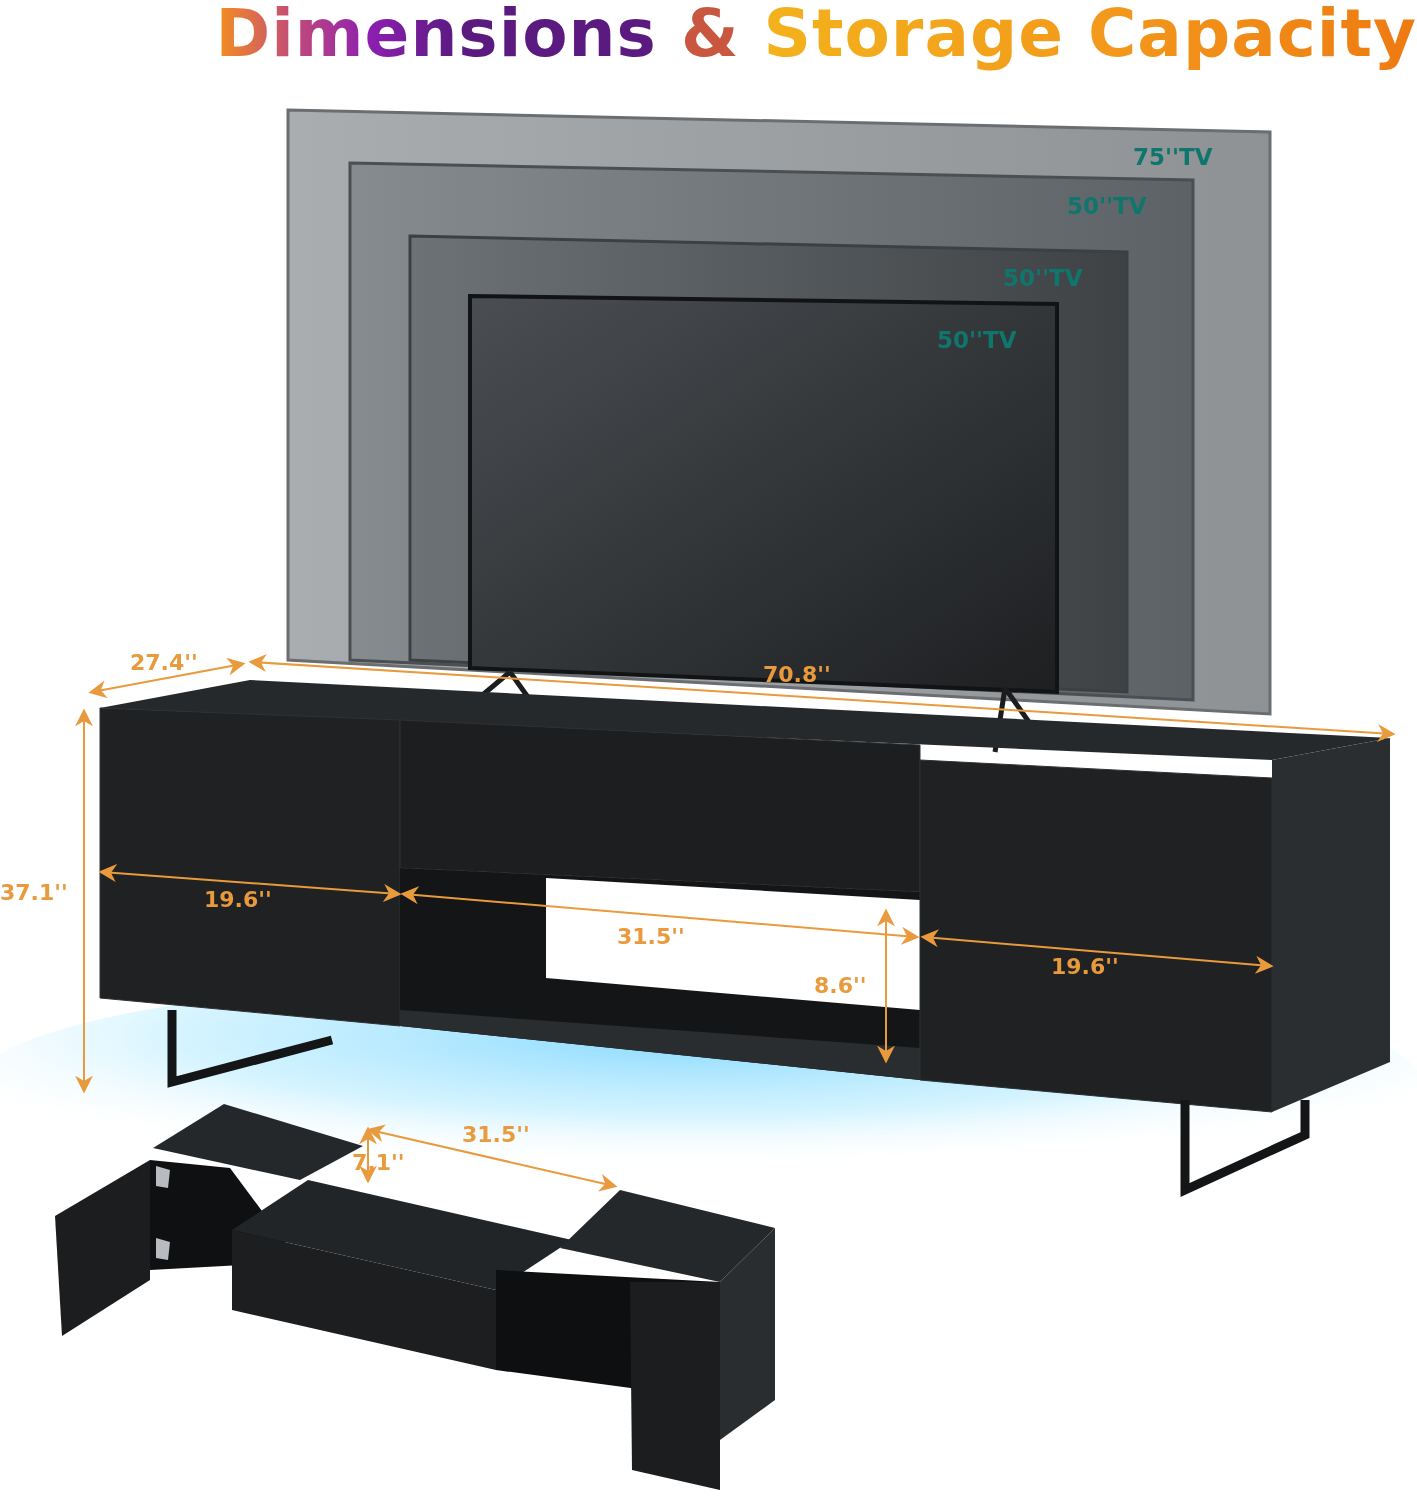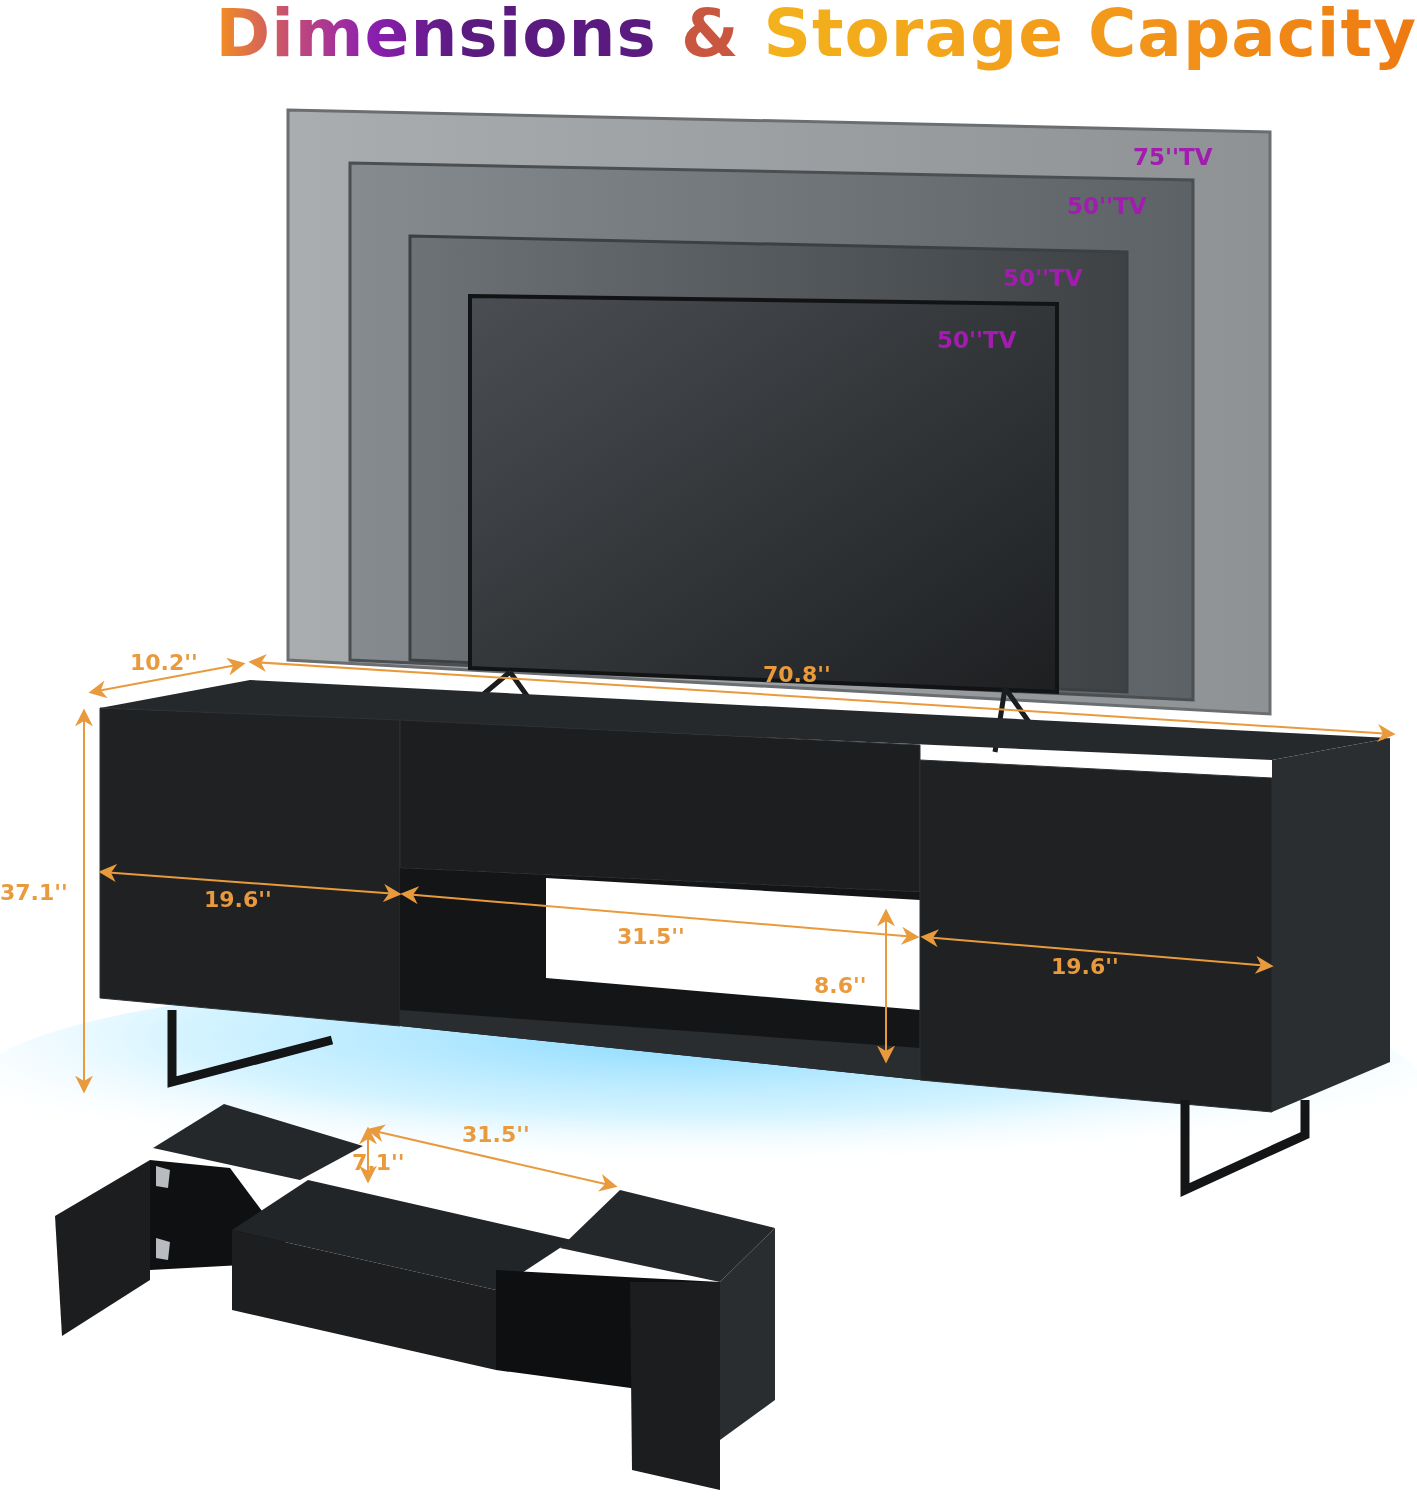--- a/index.html
+++ b/index.html
@@ -13,21 +13,21 @@
   .title .t1 {
     background: linear-gradient(90deg, #f5901e 0%, #c24a7a 18%, #8c1fb0 35%, #5a1a80 55%);
     -webkit-background-clip: text; background-clip: text; color: transparent;
   }
   .title .t2 { color: #c9573f; }
   .title .t3 {
     background: linear-gradient(90deg, #f3b21c 0%, #f39a1b 50%, #ee7a12 100%);
     -webkit-background-clip: text; background-clip: text; color: transparent;
   }
   .lbl { position: absolute; color: #e99a3d; font-weight: bold; font-family: "DejaVu Sans", sans-serif; font-size: 22px; white-space: nowrap; }
-  .lbl.tv { font-size: 23px; color: #a21caf; }
+  .lbl.tv { font-size: 23px; color: #0f766e; }
   svg { position: absolute; left: 0; top: 0; }
 </style>
 </head>
 <body>
 
 <div class="title">
   <span class="t1">Dimensions</span>
   <span class="t2">&amp;</span>
   <span class="t3">Storage Capacity</span>
 </div>
@@ -117,21 +117,21 @@
     <path d="M156,1166 l14,4 l-2,18 l-12,-2 z" fill="#b8bcc0"></path>
     <path d="M156,1238 l14,4 l-2,18 l-12,-2 z" fill="#b8bcc0"></path>
   </g>
 </svg>
 
 <div class="lbl tv" style="left:1133px; top:144px;">75''TV</div>
 <div class="lbl tv" style="left:1067px; top:193px;">50''TV</div>
 <div class="lbl tv" style="left:1003px; top:265px;">50''TV</div>
 <div class="lbl tv" style="left:937px; top:327px;">50''TV</div>
 
-<div class="lbl" style="left:130px; top:650px;">10.2''</div>
+<div class="lbl" style="left:130px; top:650px;">27.4''</div>
 <div class="lbl" style="left:726px; top:662px;margin-left:37px;">70.8''</div>
 <div class="lbl" style="left:0px; top:880px;">37.1''</div>
 <div class="lbl" style="left:204px; top:887px;">19.6''</div>
 <div class="lbl" style="left:617px; top:924px;">31.5''</div>
 <div class="lbl" style="left:814px; top:973px;">8.6''</div>
 <div class="lbl" style="left:1051px; top:954px;">19.6''</div>
 <div class="lbl" style="left:462px; top:1122px;">31.5''</div>
 <div class="lbl" style="left:352px; top:1150px;">7.1''</div>
 
 </body></html>

